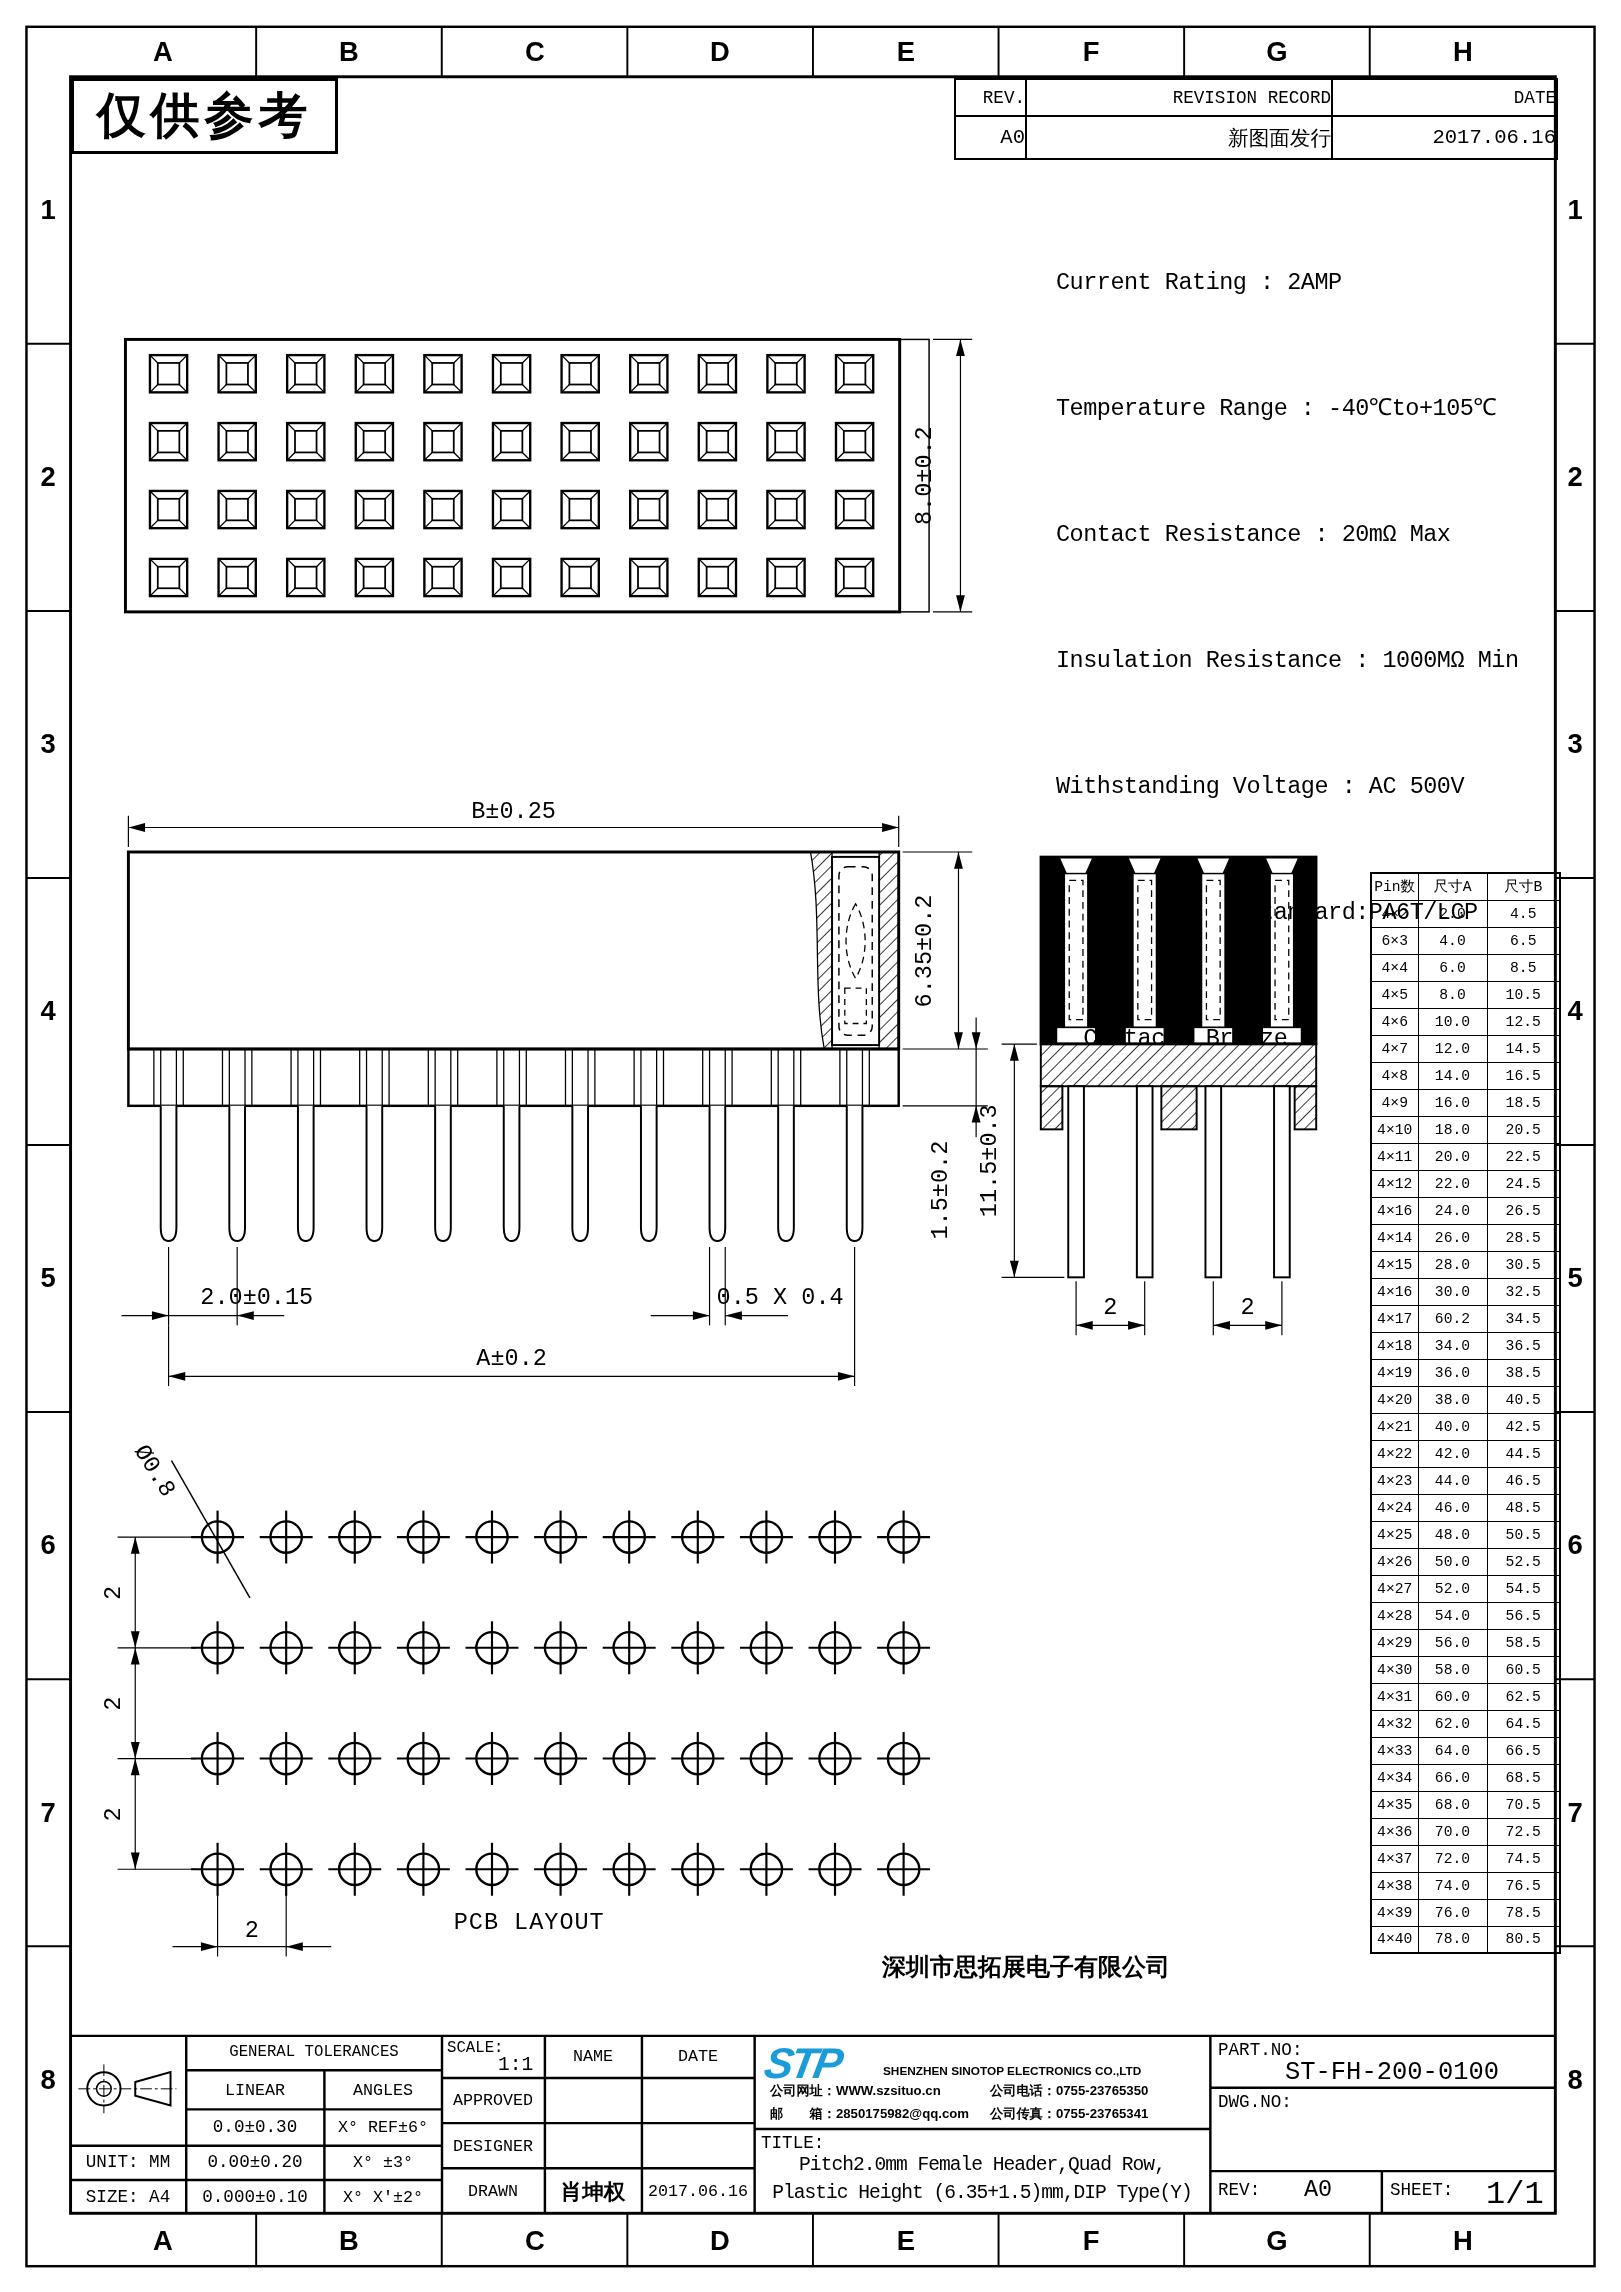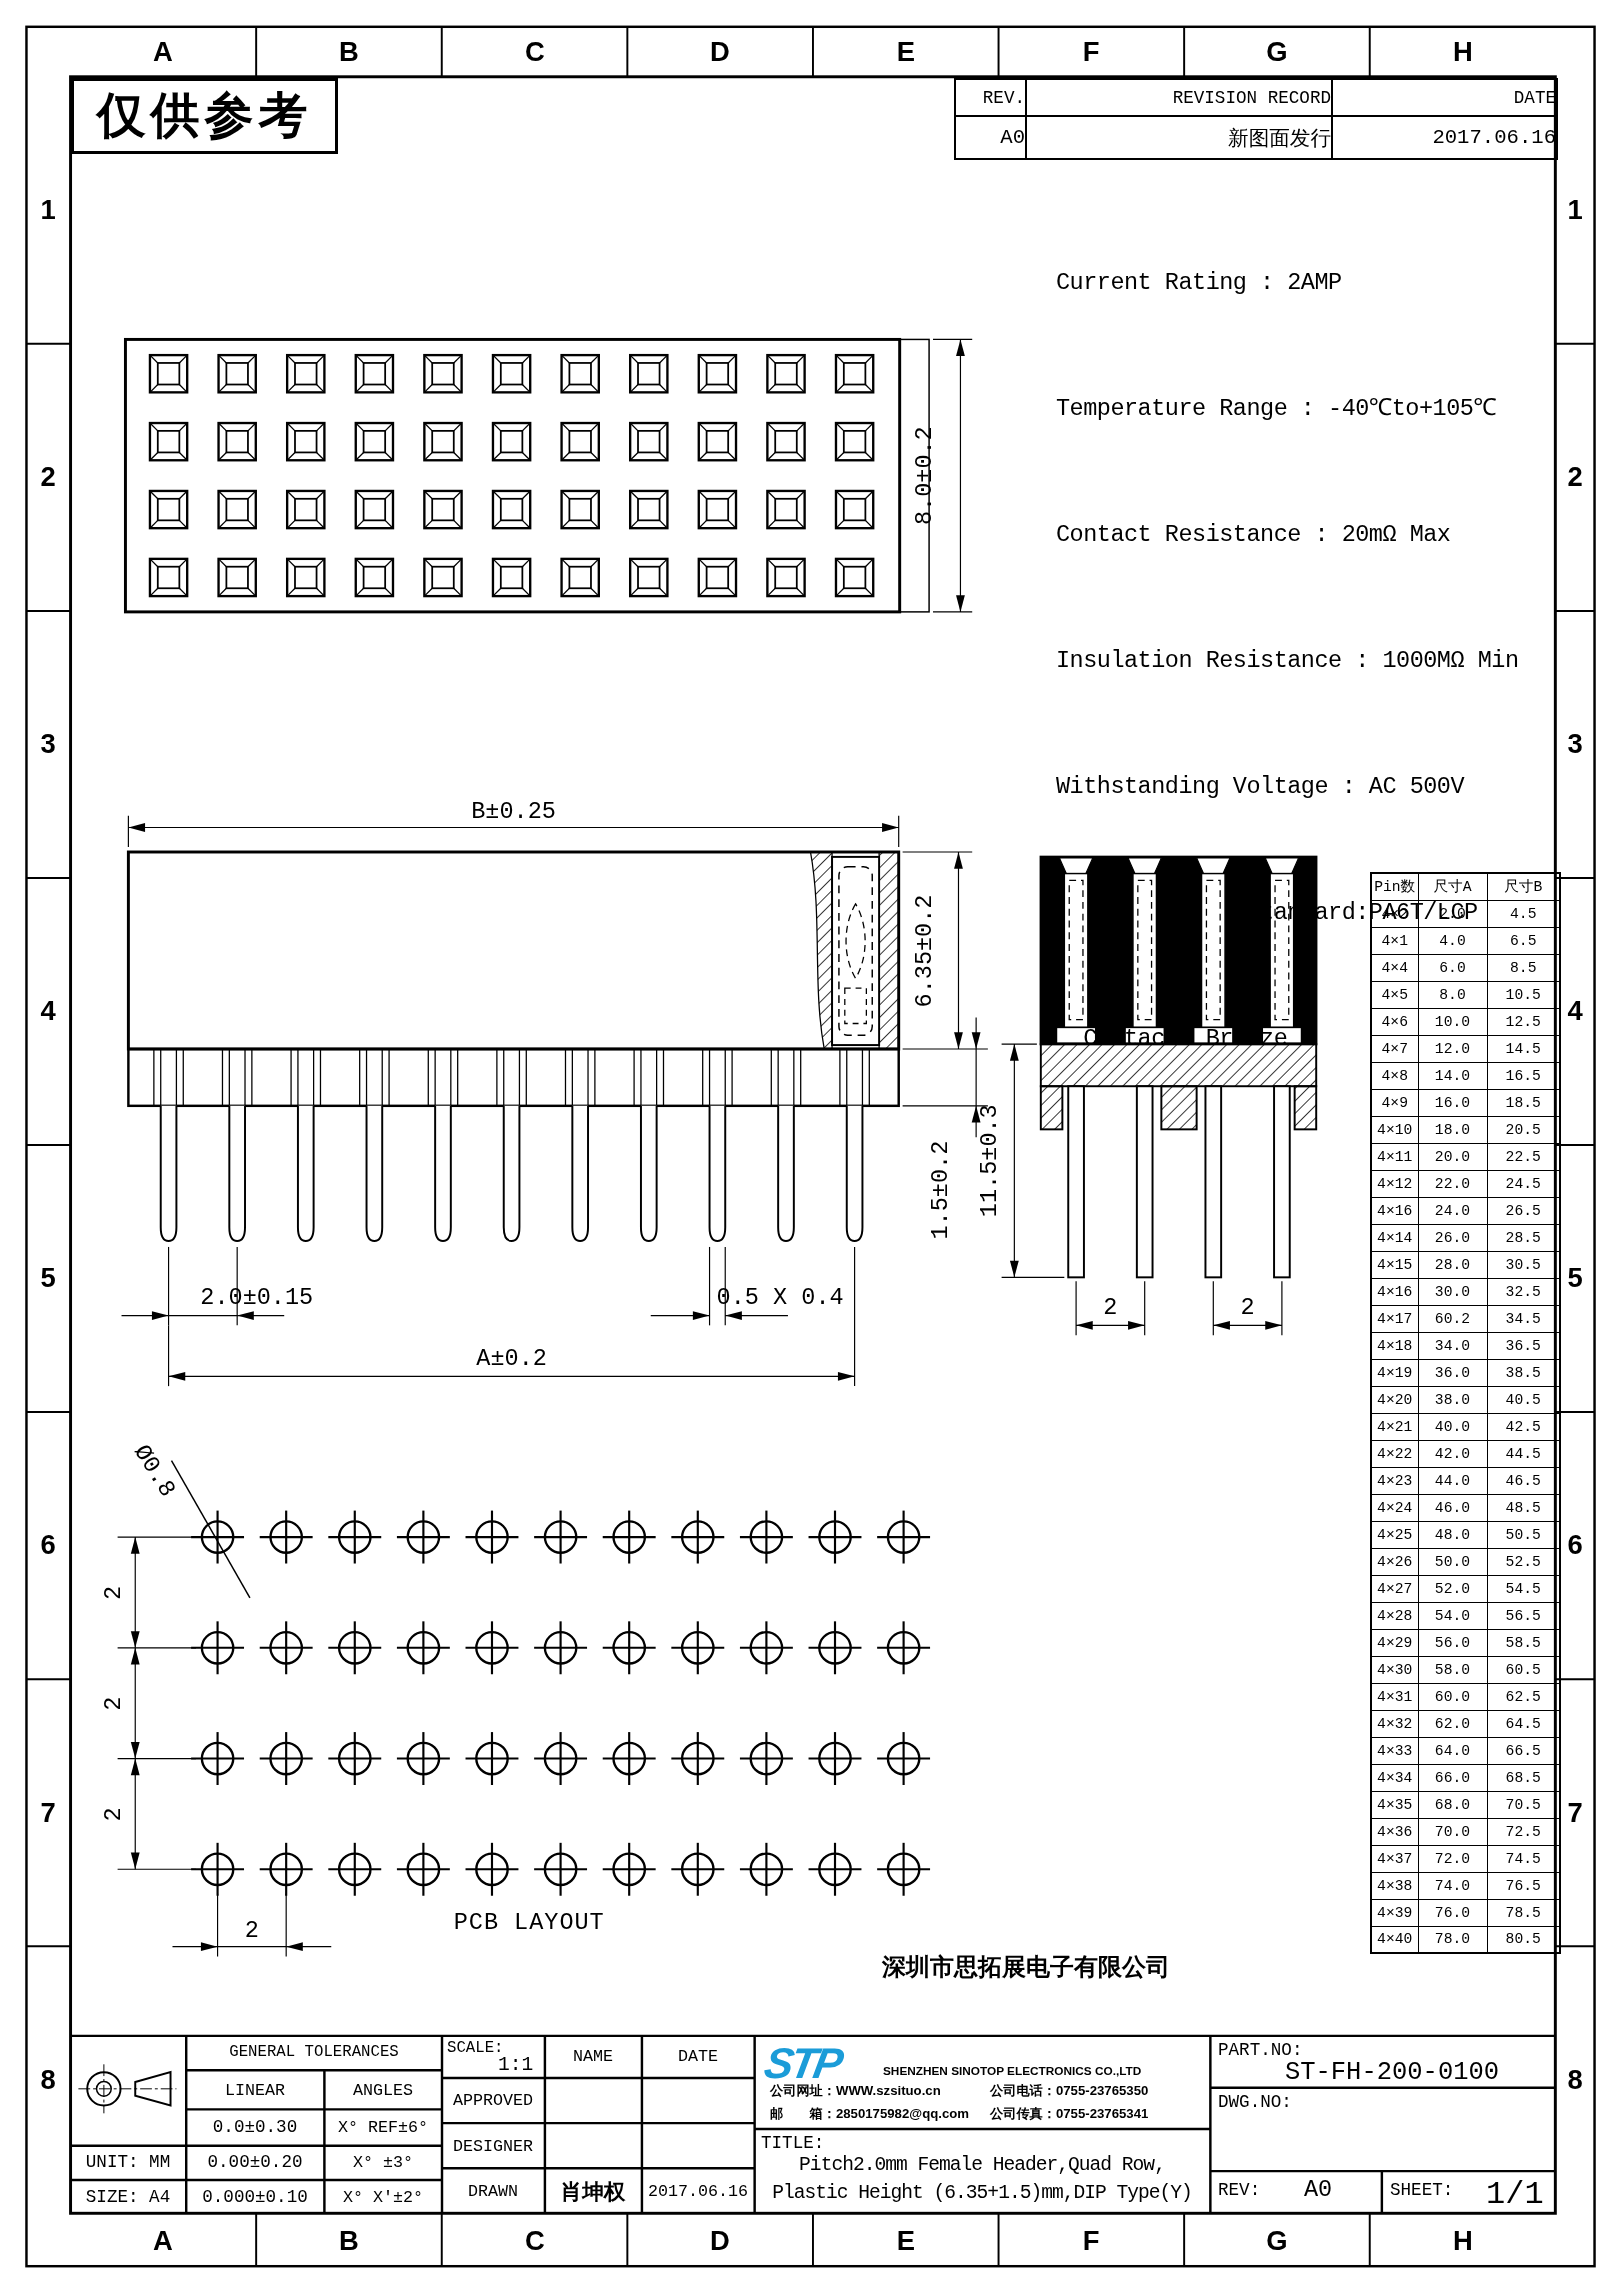--- a/index.html
+++ b/index.html
@@ -737,21 +737,21 @@
         <th>尺寸B</th>
       </tr>
     </thead>
     <tbody>
         <tr>
           <td>4×2</td>
           <td>2.0</td>
           <td>4.5</td>
         </tr>
         <tr>
-          <td>4×1</td>
+          <td>6×3</td>
           <td>4.0</td>
           <td>6.5</td>
         </tr>
         <tr>
           <td>4×4</td>
           <td>6.0</td>
           <td>8.5</td>
         </tr>
         <tr>
           <td>4×5</td>

